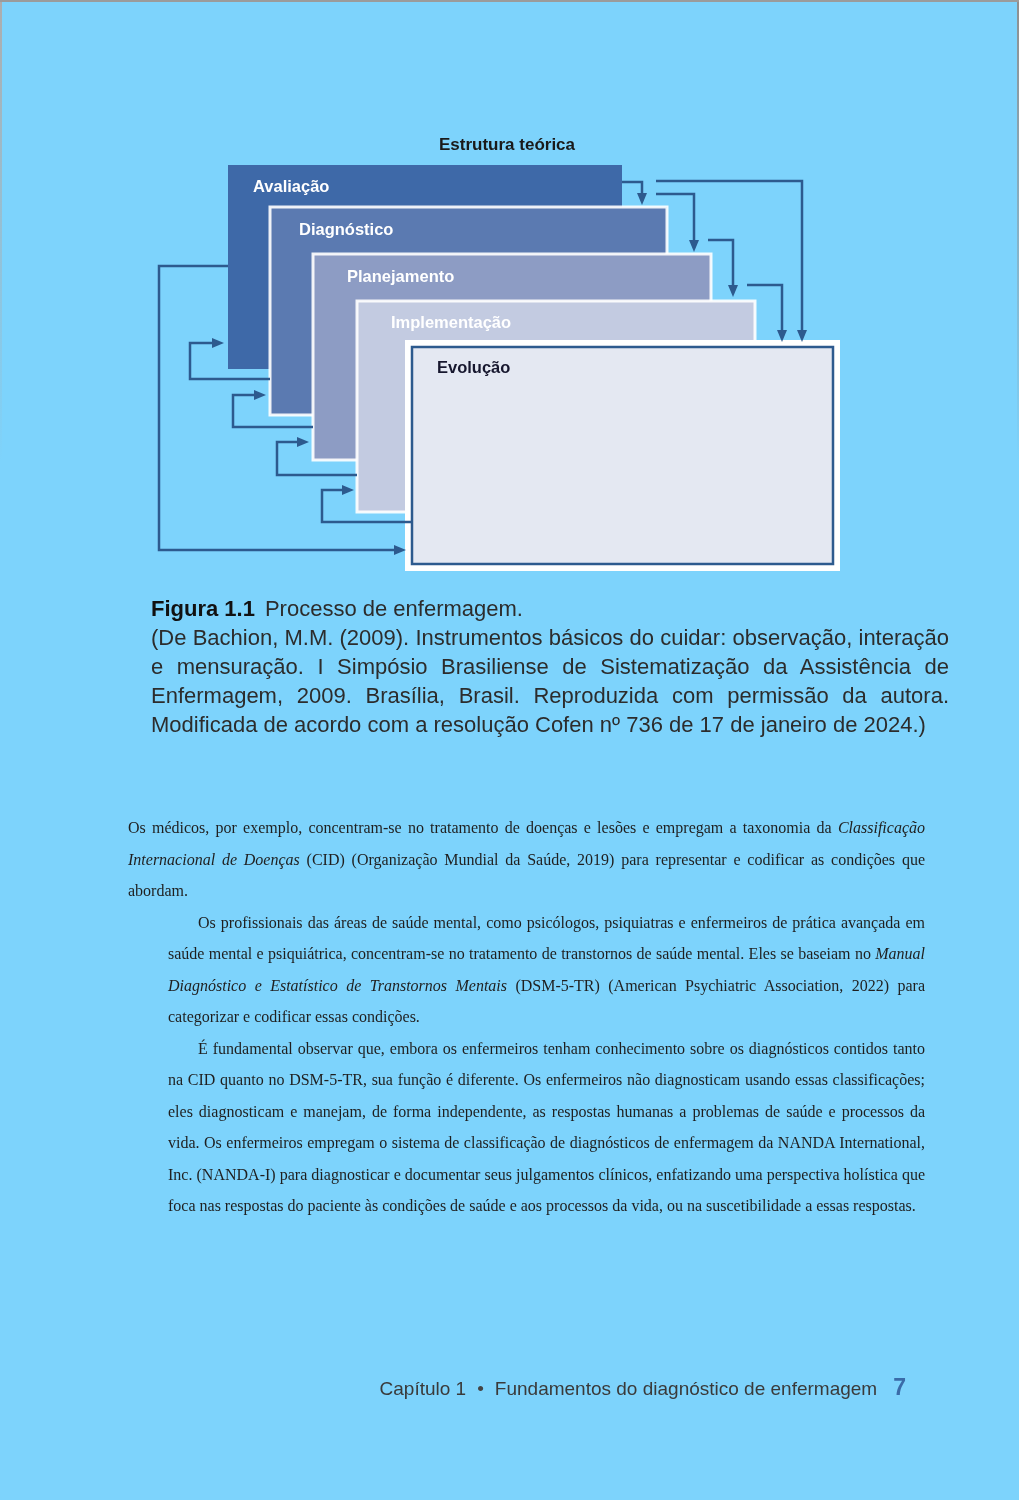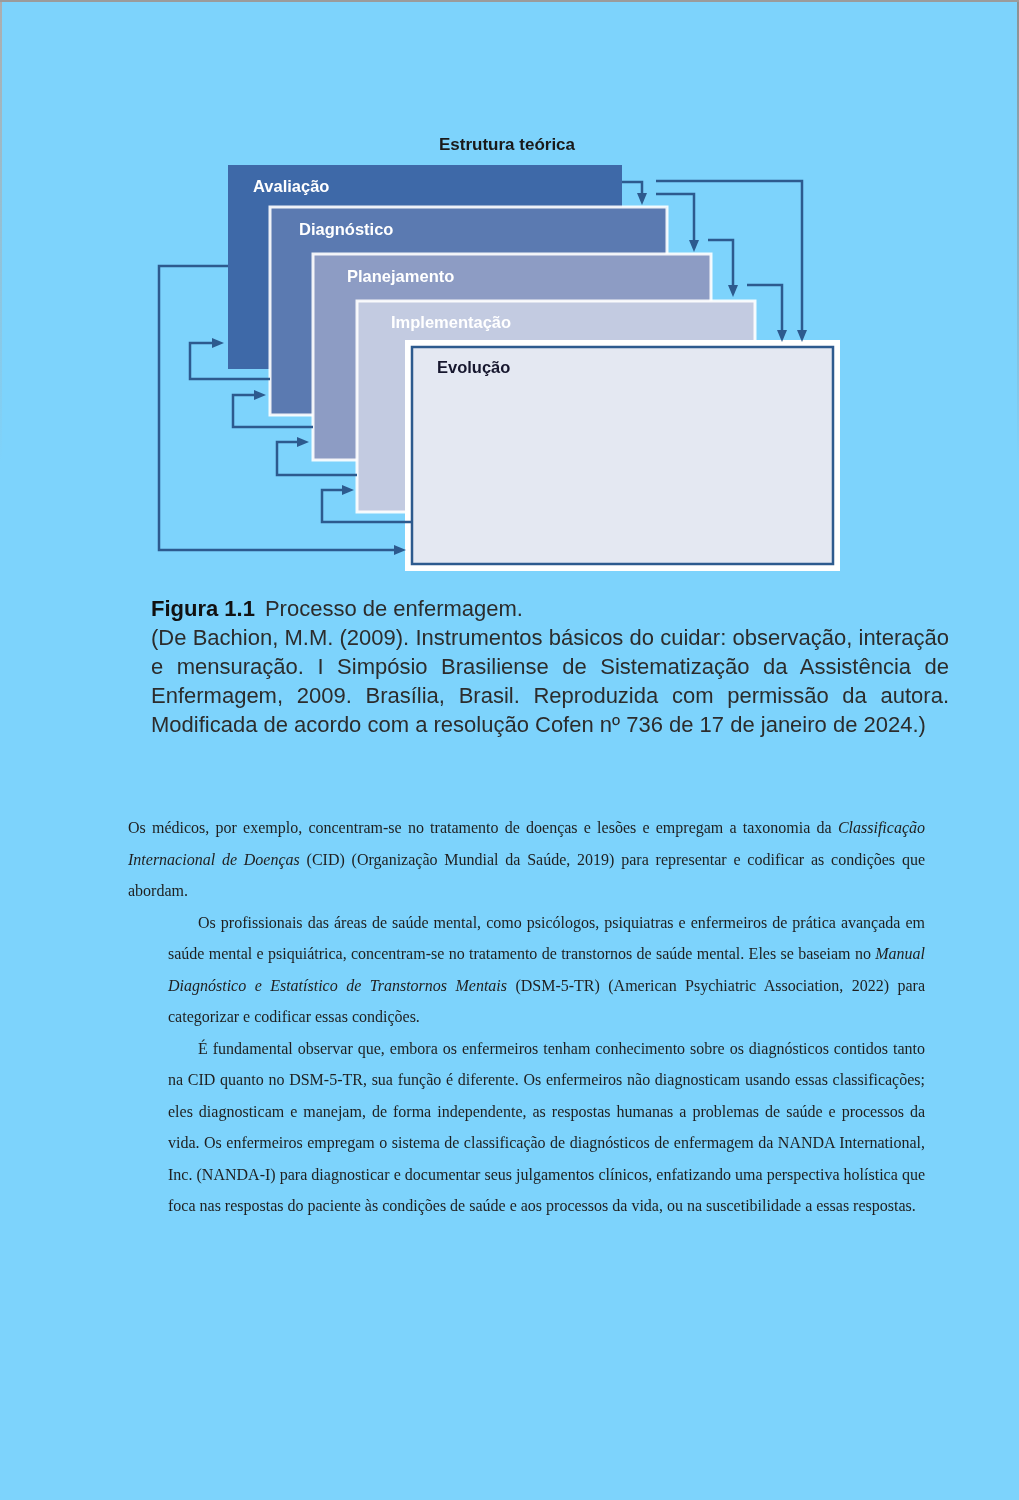--- a/index.html
+++ b/index.html
@@ -109,13 +109,16 @@
     </div>
     <div class="caption-source">(De Bachion, M.M. (2009). Instrumentos básicos do cuidar: observação, interação e mensuração. I Simpósio Brasiliense de Sistematização da Assistência de Enfermagem, 2009. Brasília, Brasil. Reproduzida com permissão da autora. Modificada de acordo com a resolução Cofen nº 736 de 17 de janeiro de 2024.)</div>
   </div>
 
   <div class="body-text">
       <p class=""><span>Os médicos, por exemplo, concentram-se no tratamento de doenças e lesões e empregam a taxonomia da </span><em>Classificação Internacional de Doenças</em><span> (CID) (Organização Mundial da Saúde, 2019) para representar e codificar as condições que abordam.</span></p>
       <p class="indent"><span>Os profissionais das áreas de saúde mental, como psicólogos, psiquiatras e enfermeiros de prática avançada em saúde mental e psiquiátrica, concentram-se no tratamento de transtornos de saúde mental. Eles se baseiam no </span><em>Manual Diagnóstico e Estatístico de Transtornos Mentais</em><span> (DSM-5-TR) (American Psychiatric Association, 2022) para categorizar e codificar essas condições.</span></p>
       <p class="indent"><span>É fundamental observar que, embora os enfermeiros tenham conhecimento sobre os diagnósticos contidos tanto na CID quanto no DSM-5-TR, sua função é diferente. Os enfermeiros não diagnosticam usando essas classificações; eles diagnosticam e manejam, de forma independente, as respostas humanas a problemas de saúde e processos da vida. Os enfermeiros empregam o sistema de classificação de diagnósticos de enfermagem da NANDA International, Inc. (NANDA-I) para diagnosticar e documentar seus julgamentos clínicos, enfatizando uma perspectiva holística que foca nas respostas do paciente às condições de saúde e aos processos da vida, ou na suscetibilidade a essas respostas.</span></p>
     </div>
 
+  <div class="footer">
+    <span>Capítulo 1</span><span class="sep">•</span><span>Fundamentos do diagnóstico de enfermagem</span><span class="page-number">7</span>
+  </div>
 </div>
 
 </body></html>

